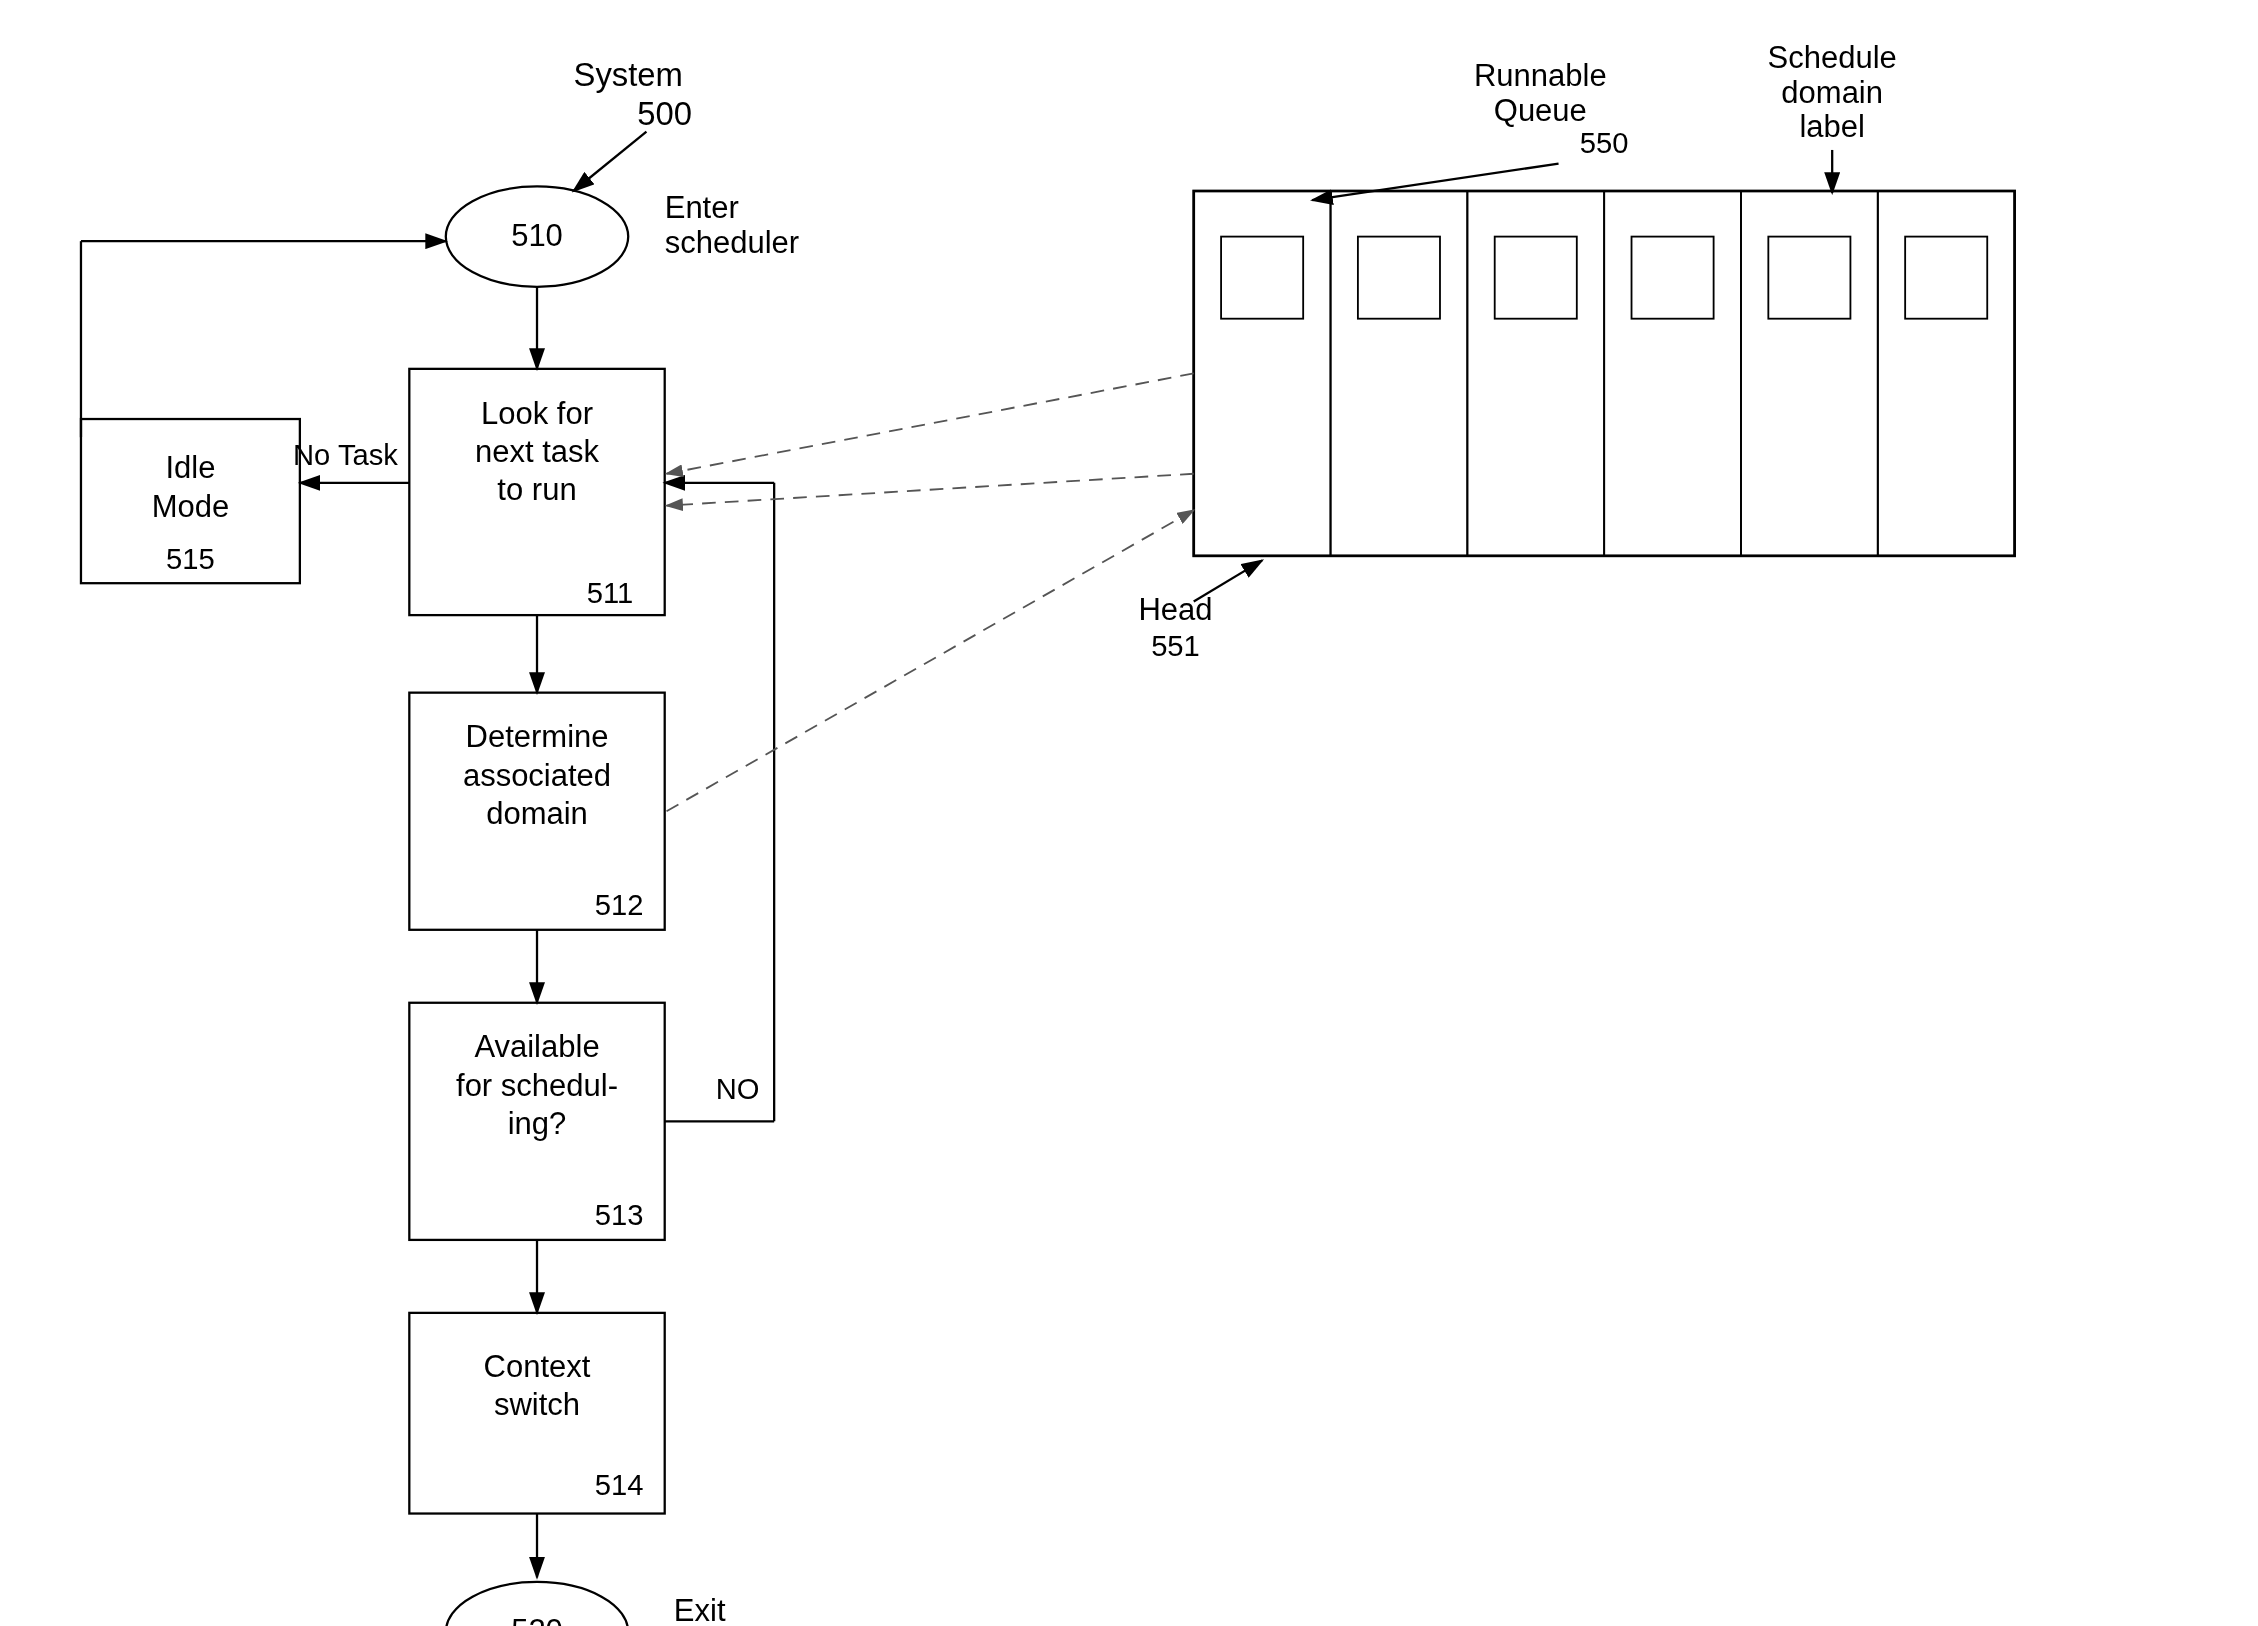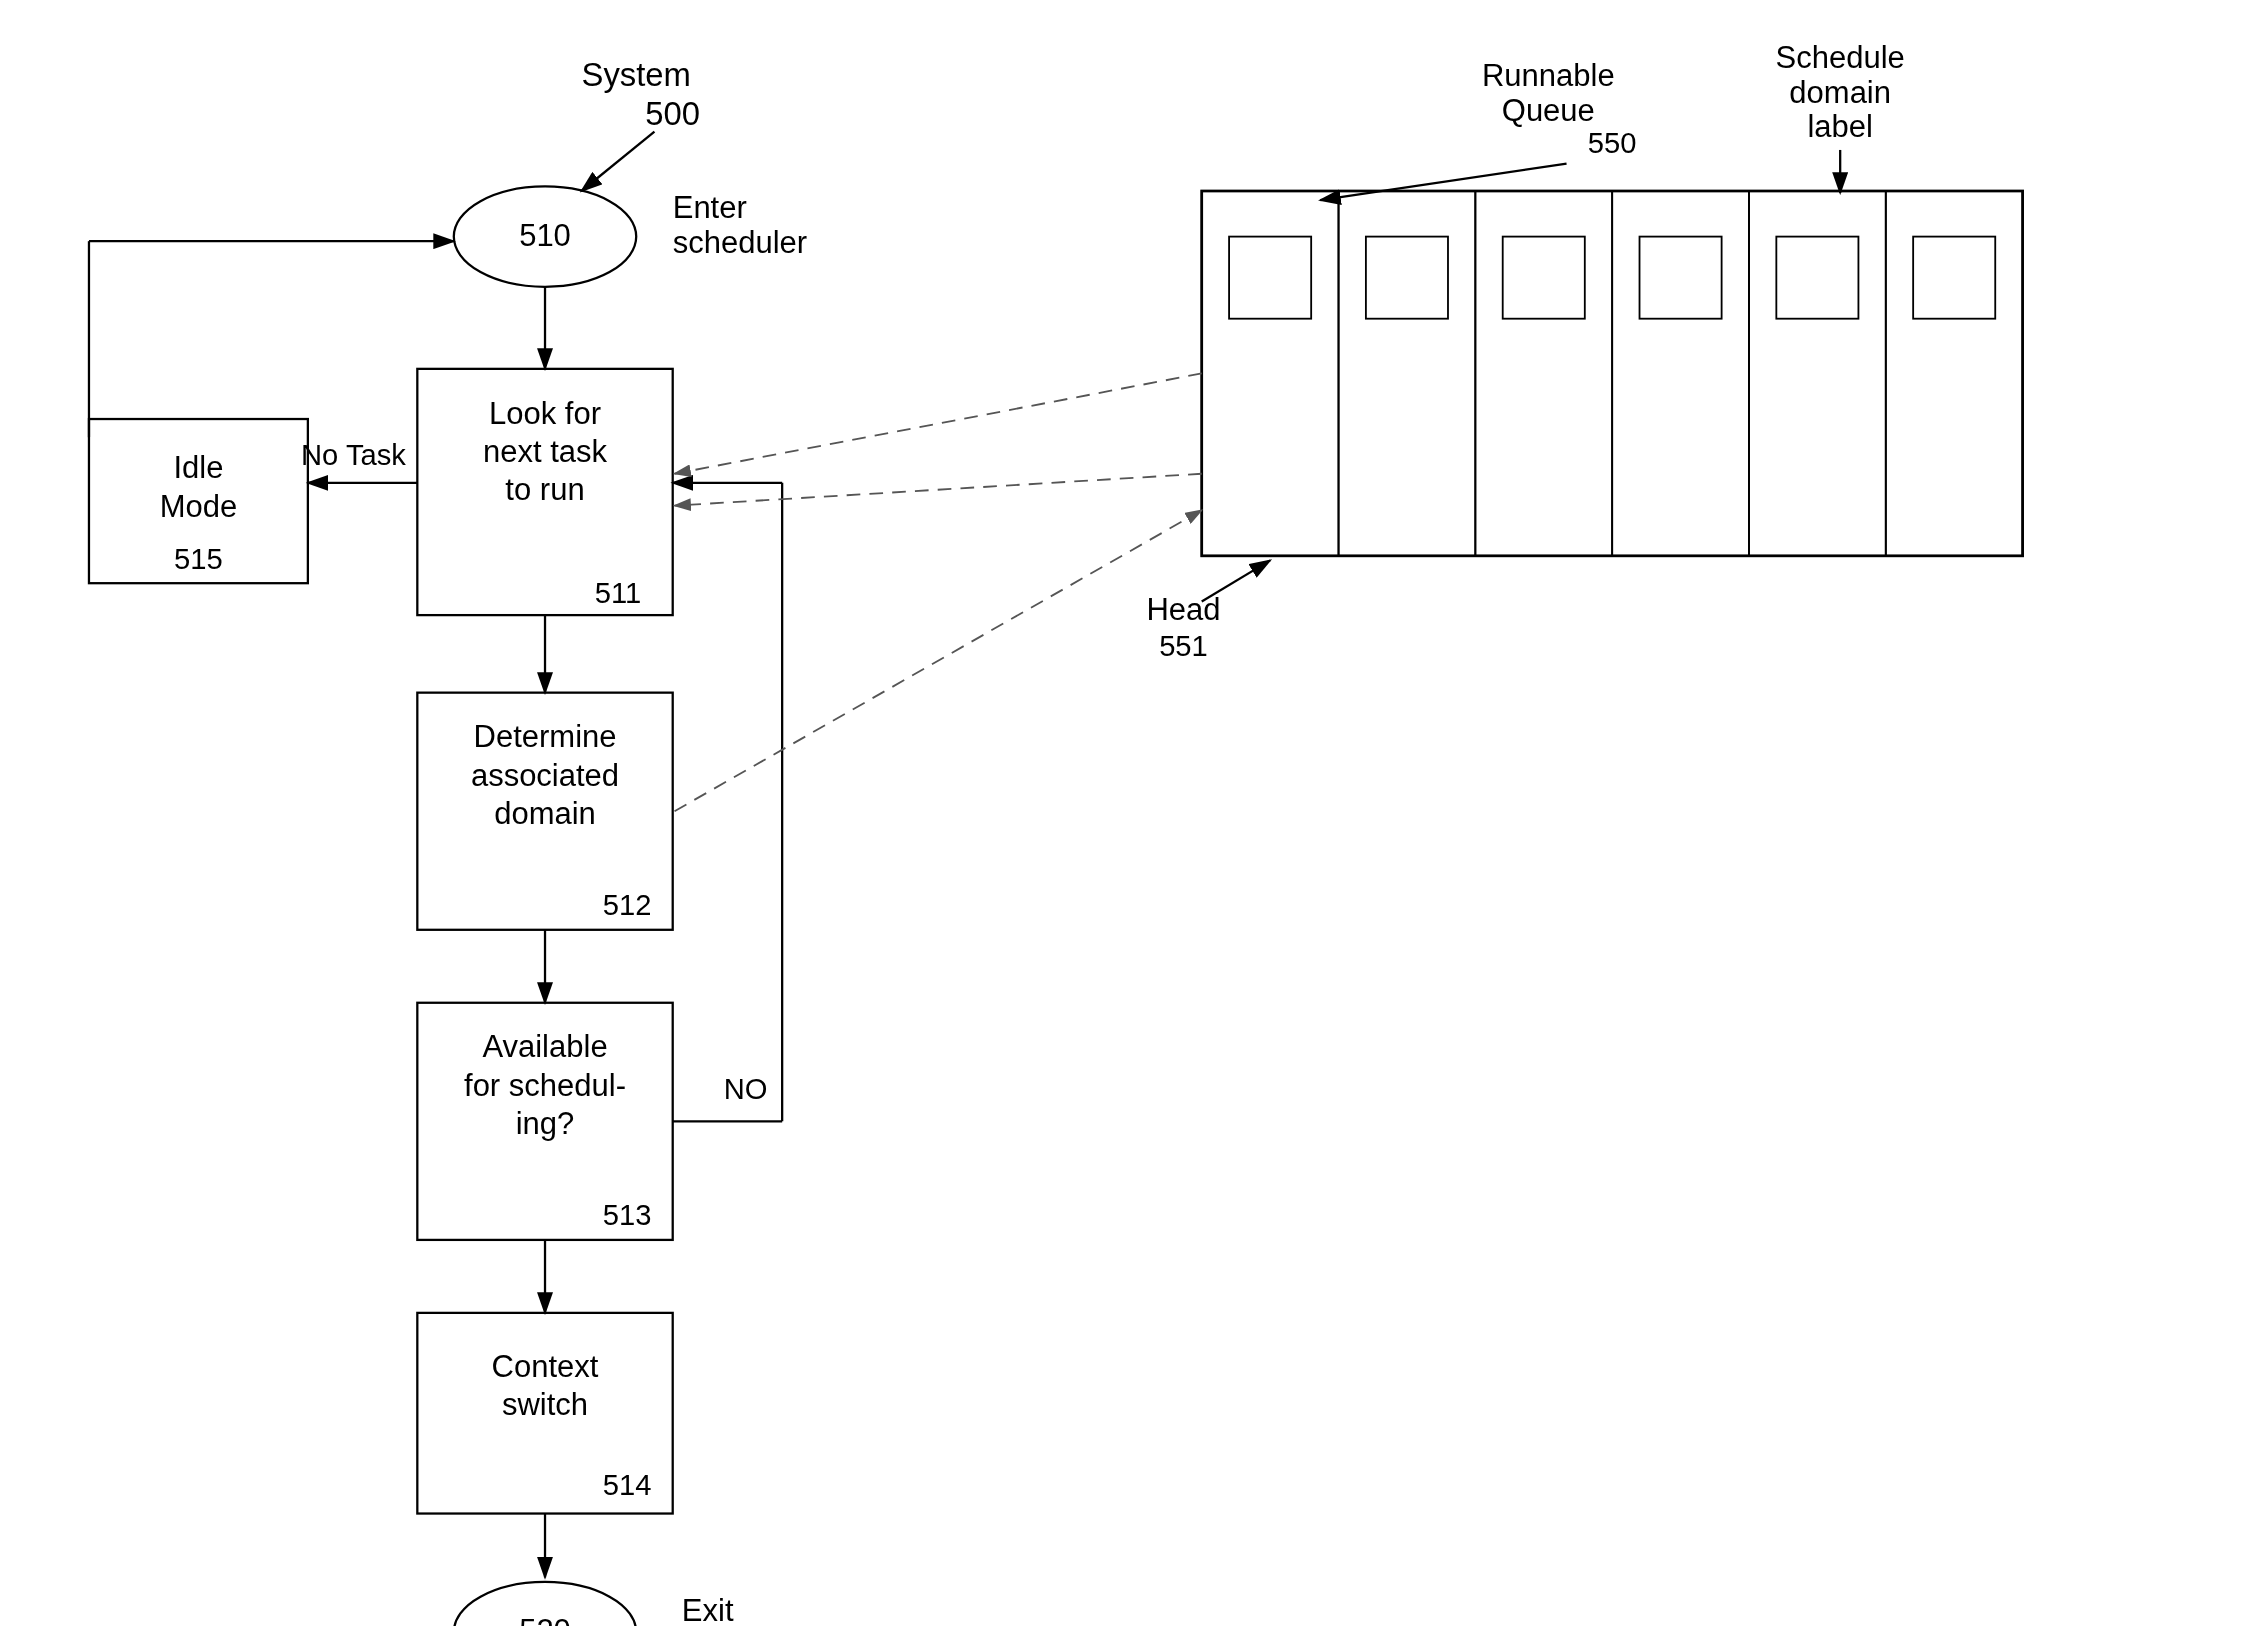--- a/index.html
+++ b/index.html
@@ -6,21 +6,21 @@
     body {
       background: #fff;
       font-family: Arial, sans-serif;
       width: 2259px;
       height: 1627px;
       overflow: hidden;
       position: relative;
     }
     #diagram {
       position: absolute;
-      top: 0; left: 16px;
+      top: 0; left: 8px;
       width: 2210px;
       height: 1627px;
     }
     svg {
       width: 100%;
       height: 100%;
     }
   </style>
 </head>
 <body>

